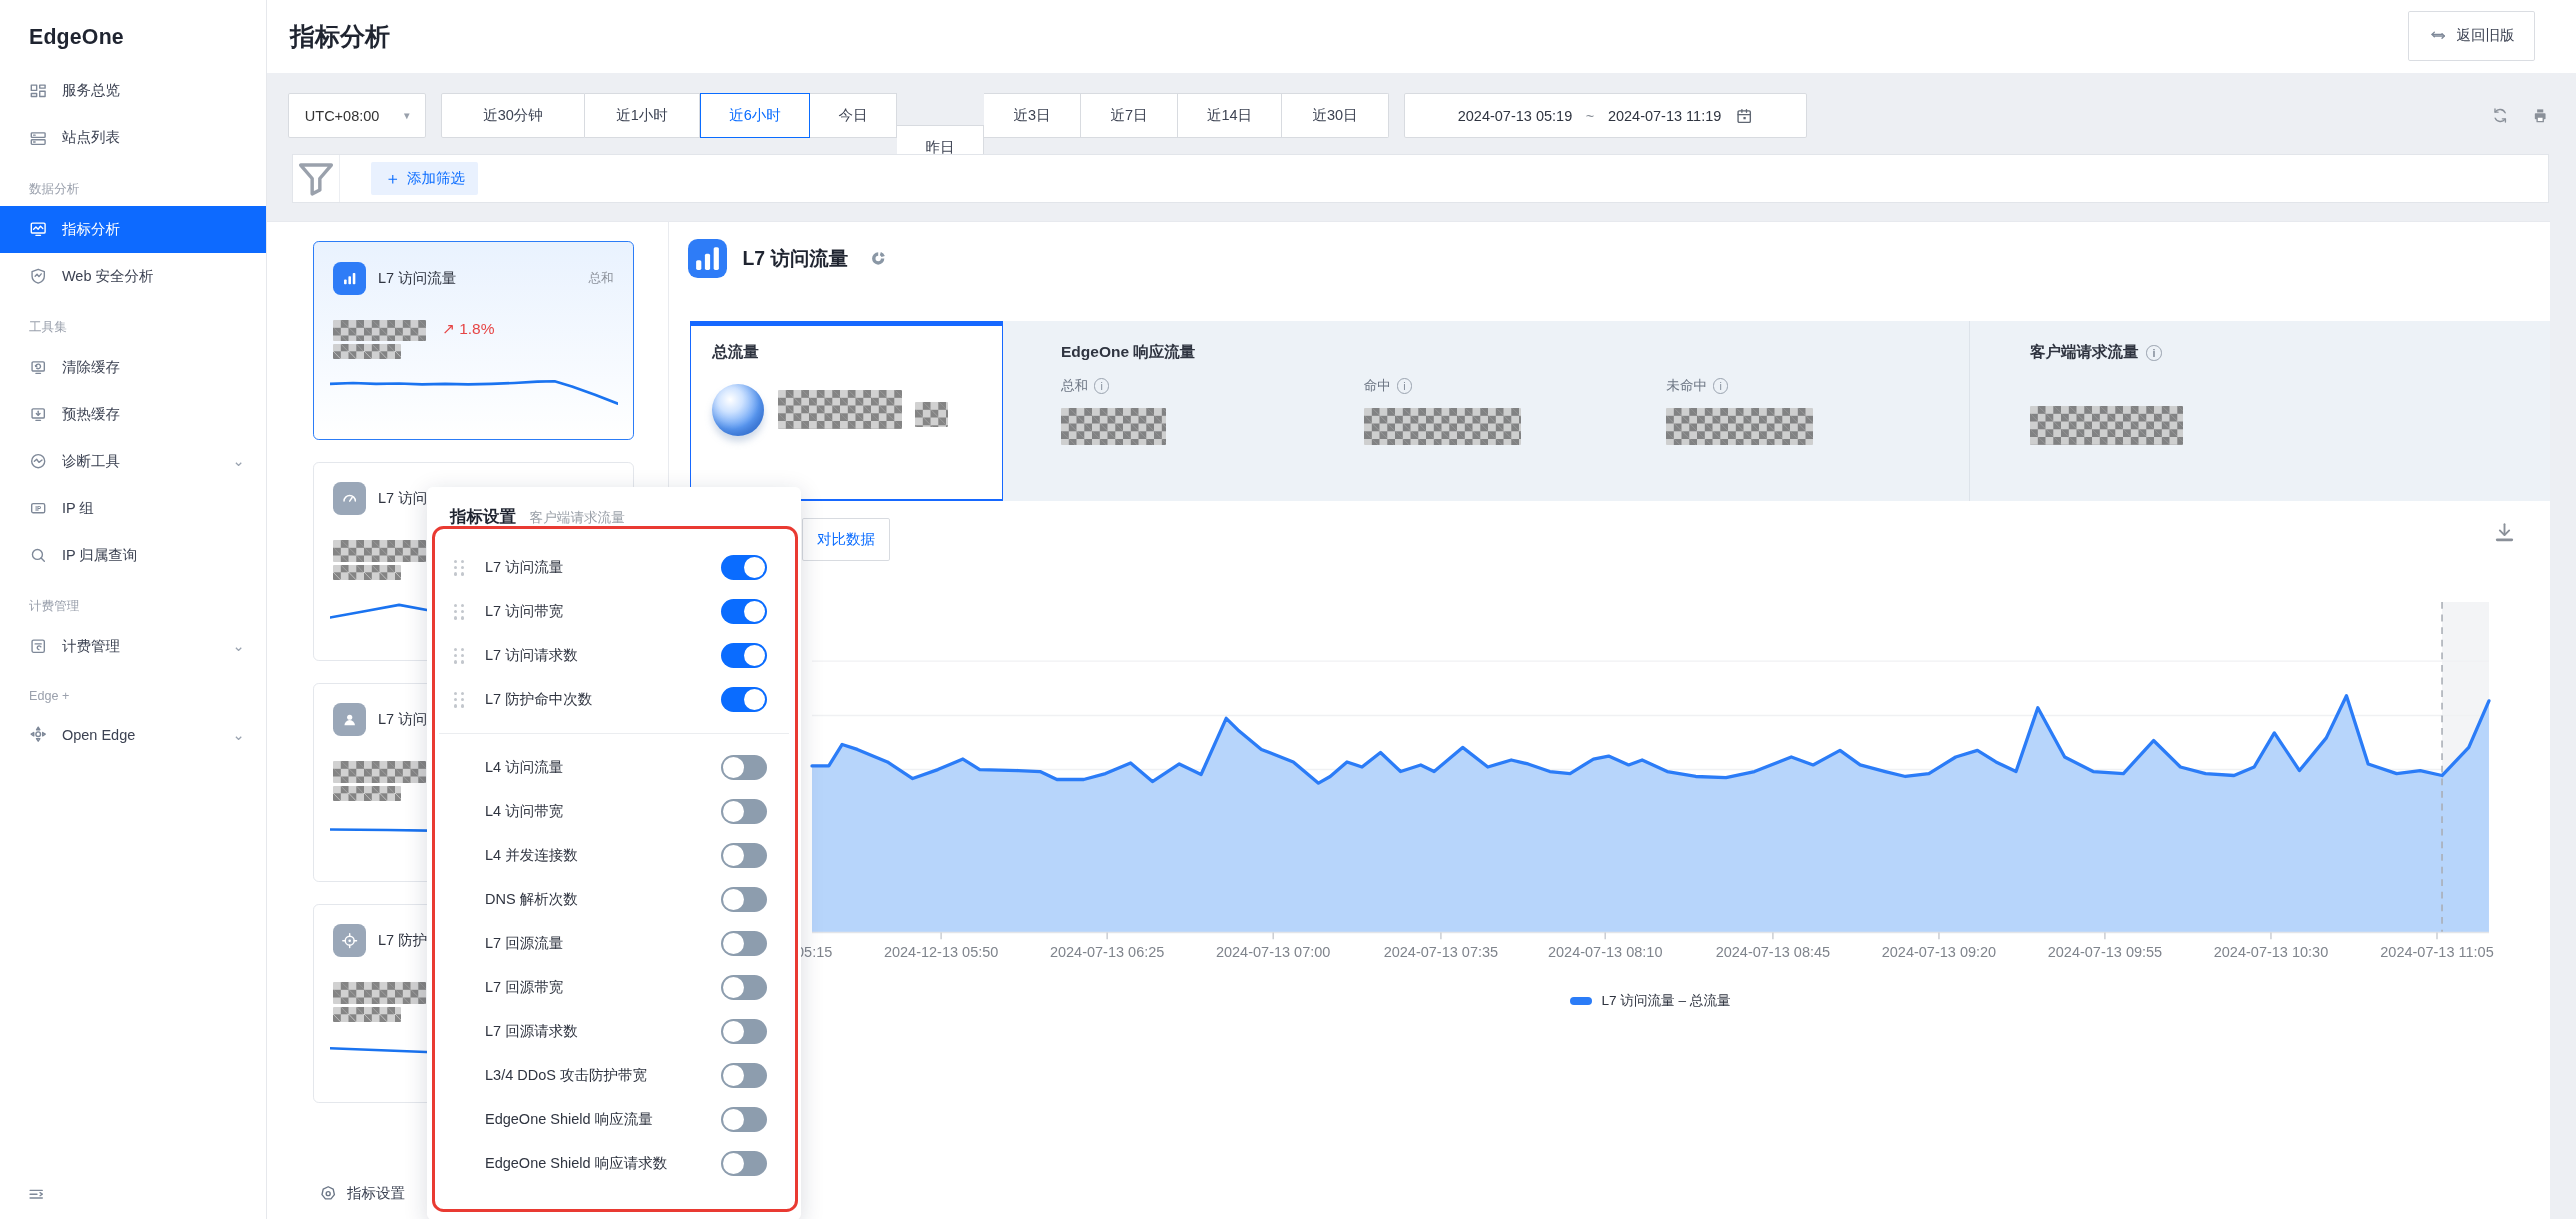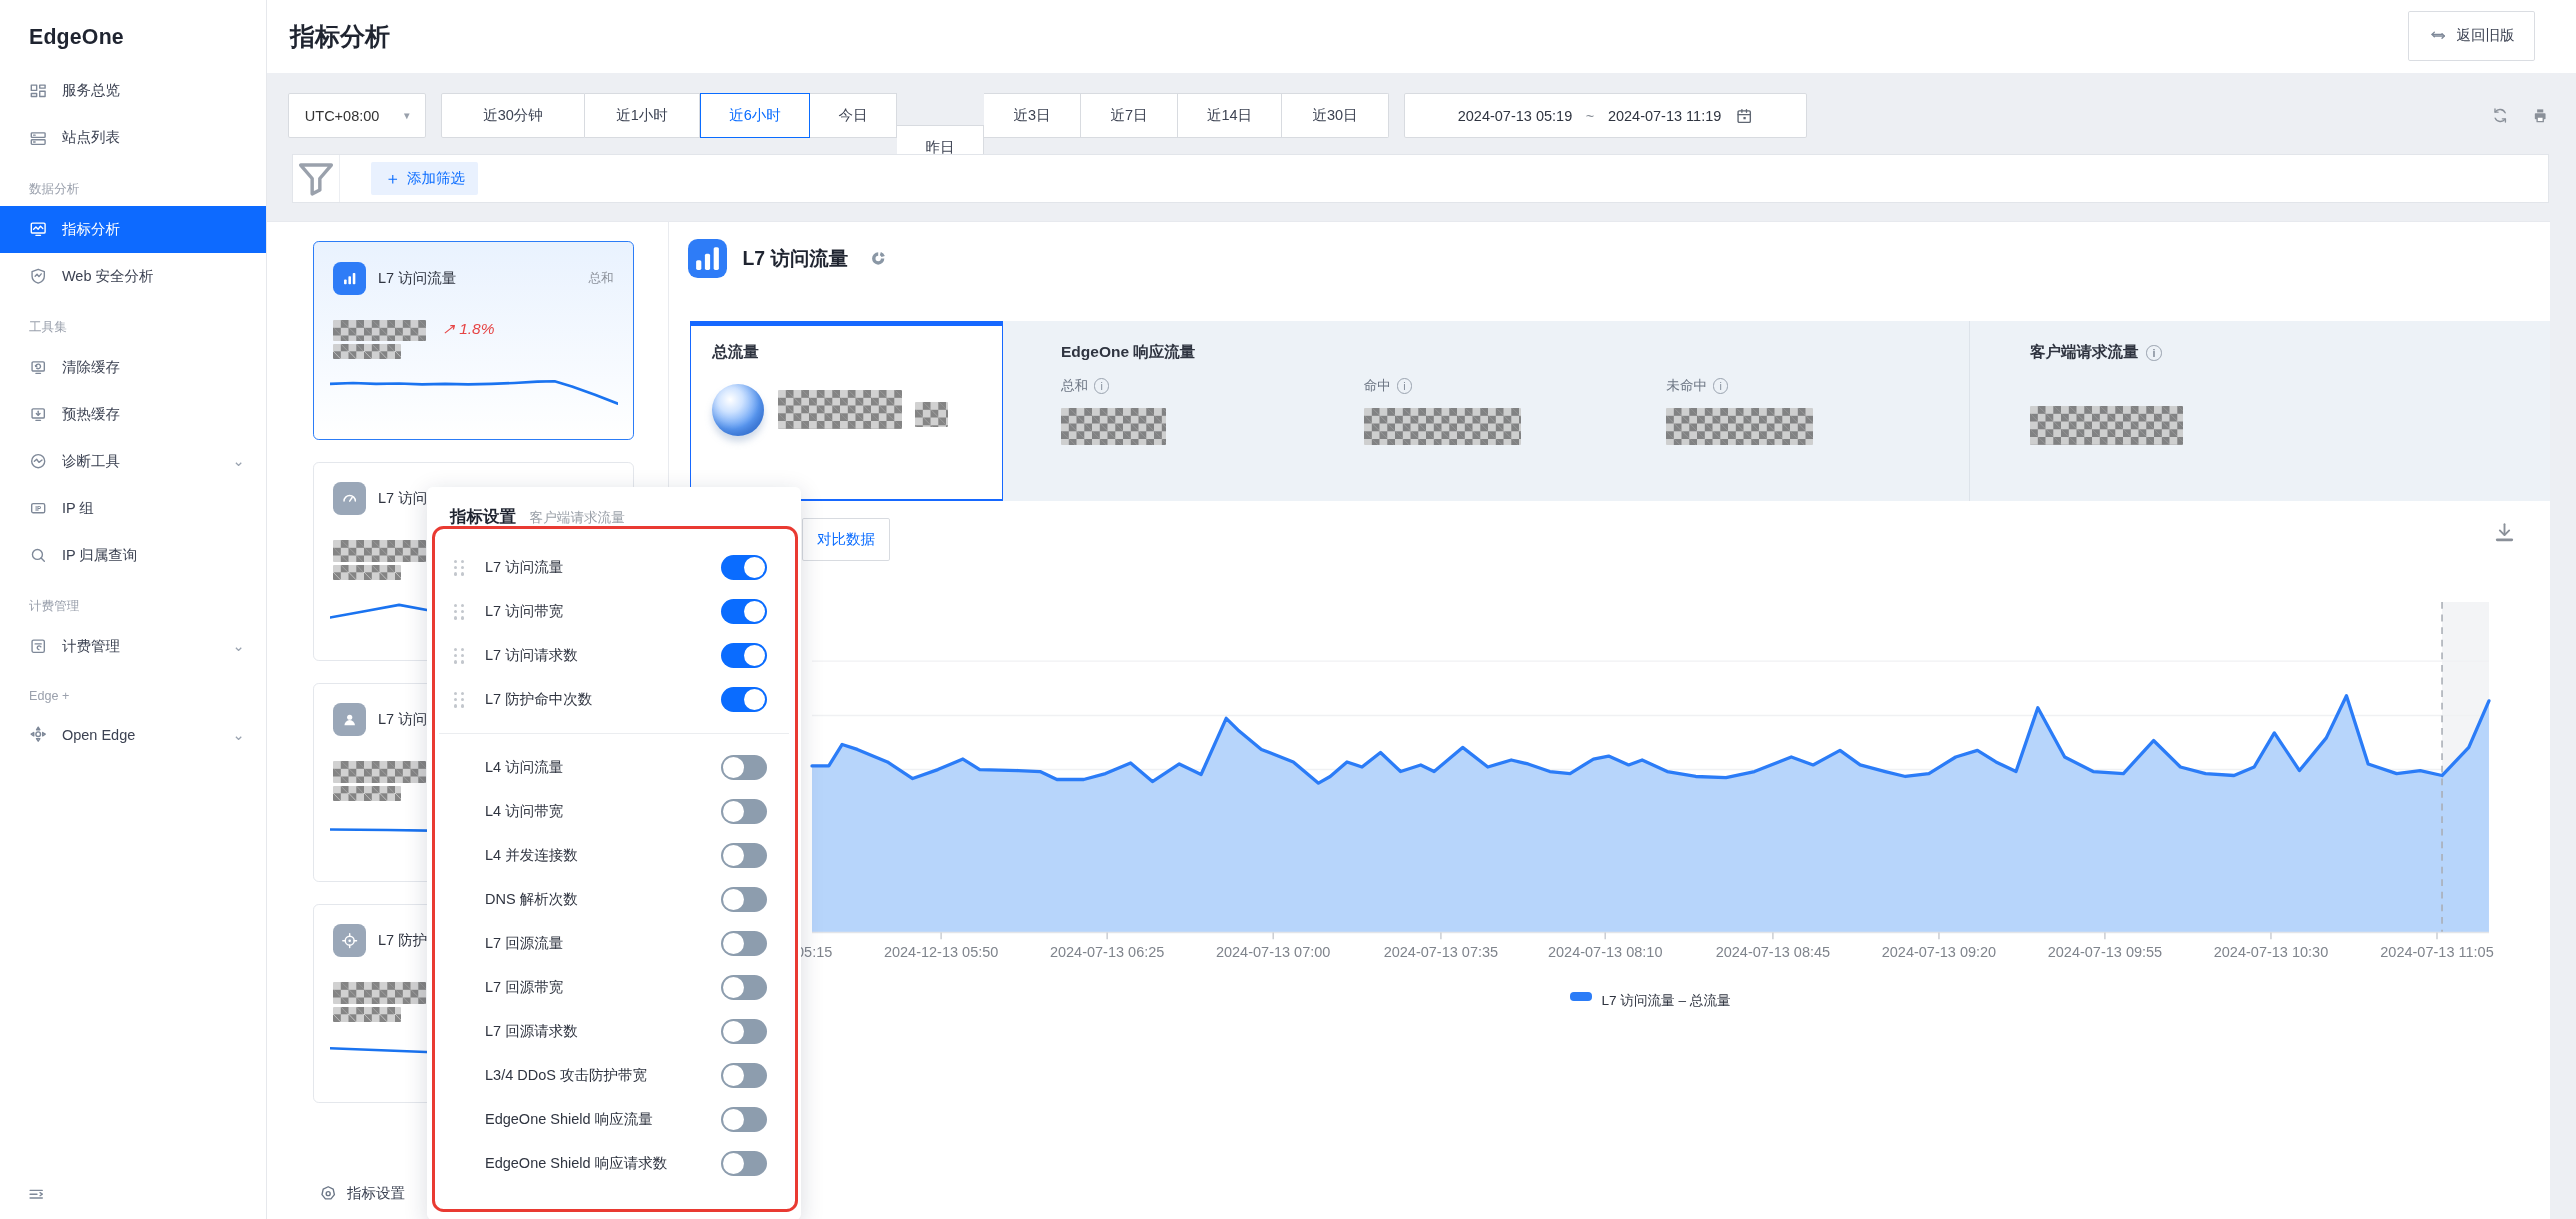--- a/index.html
+++ b/index.html
@@ -47,21 +47,21 @@
 
   
   .mini-card { position:absolute; left:46px; width:321px; height:199px; background:#fff; border:1px solid #e4e7ec; border-radius:5.8px; padding:19.4px; cursor:pointer; }
   .mini-card.selected { border:1.9px solid #2b7cf7; background:linear-gradient(180deg,#e9f2fe 0%,#f8fbff 70%,#ffffff 100%); }
   .mc-head { display:flex; align-items:center; gap:11.6px; }
   .mc-ic { width:33px; height:33px; border-radius:7.8px; background:#9aa7b8; display:flex; align-items:center; justify-content:center; color:#fff; }
   .mc-ic.blue { background:#2e7cf7; }
   .mc-title { font-size:14.5px; color:#2f3440; white-space:nowrap; }
   .mc-badge { margin-left:auto; font-size:12.6px; color:#8b909a; }
   .mc-vals { display:flex; align-items:flex-start; gap:15.5px; margin-top:25px; }
-  .mc-change { color:#e64545; font-size:15.5px; white-space:nowrap;font-style:italic; }
+  .mc-change { color:#e64545; font-size:15.5px; white-space:nowrap; }
   .mc-spark { position:absolute; left:15.5px; right:15.5px; bottom:29px; height:45px; }
   .mosaic { background-image:
       linear-gradient(45deg,#6f6f6f 25%,transparent 25%,transparent 75%,#6f6f6f 75%),
       linear-gradient(45deg,#6f6f6f 25%,#c9c9c9 25%,#c9c9c9 75%,#6f6f6f 75%);
     background-size:15.5px 15.5px; background-position:0 0,7.8px 7.8px; opacity:.85; border-radius:1px; }
   .metric-settings-entry { position:absolute; left:52px; top:961px; display:flex; align-items:center; gap:9.7px; color:#3c4252; font-size:14.5px; cursor:pointer; }
   .metric-settings-entry .icon-18 { color:#6b7686; width:21.3px; height:21.3px; }
 
   
   .panel-head { position:absolute; left:421px; top:16.5px; display:flex; align-items:center; gap:15.5px; }
@@ -85,21 +85,21 @@
     box-shadow:0 5.8px 7.8px rgba(120,150,190,.35), inset -3.9px -5.8px 9.7px rgba(30,80,170,.35); }
 
   .compare-btn { position:absolute; left:535px; top:296px; height:43px; padding:0 14px; background:#fff; border:1px solid #d8dbe0; border-radius:1.9px; color:#0a6cff; font-size:14.5px; display:flex; align-items:center; cursor:pointer; z-index:5; }
   .dl-icon { position:absolute; left:2225px; top:298px; color:#8a9099; cursor:pointer; }
 
   
   .chart-wrap { position:absolute; left:545px; top:380px; width:1677px; height:330px; }
   .chart-wrap svg { position:absolute; inset:0; overflow:visible; }
   .x-labels { position:absolute; left:545px; top:722px; width:1677px; height:23px; }
   .x-lab { position:absolute; transform:translateX(-50%); font-size:14.5px; color:#7f848c; white-space:nowrap; top:0; }
-  .legend { position:absolute; left:545px; top:770px; width:1677px; display:flex; justify-content:center; align-items:flex-start; gap:9.7px; }
+  .legend { position:absolute; left:545px; top:770px; width:1677px; display:flex; justify-content:center; align-items:center; gap:9.7px; }
   .legend-marker { width:21.3px; height:8.7px; border-radius:3.9px; background:#2b7cf7; }
   .legend-text { font-size:13.6px; color:#2f3440; }
 
   
   .popup { position:absolute; left:427px; top:487px; width:374px; height:733px; background:#fff; border-radius:5.8px; box-shadow:0 5.8px 23px rgba(20,30,60,.16); z-index:70; }
   .popup-head { display:flex; align-items:baseline; gap:13.6px; padding:19.4px 23px 5.8px 23px; }
   .popup-title { font-size:16.5px; font-weight:bold; color:#1f2430; }
   .popup-sub { font-size:13.6px; color:#9aa0a8; }
   .popup-list { padding:11.6px 0 0 0; }
   .p-row { height:44px; display:flex; align-items:center; padding:0 34px 0 27px; }

